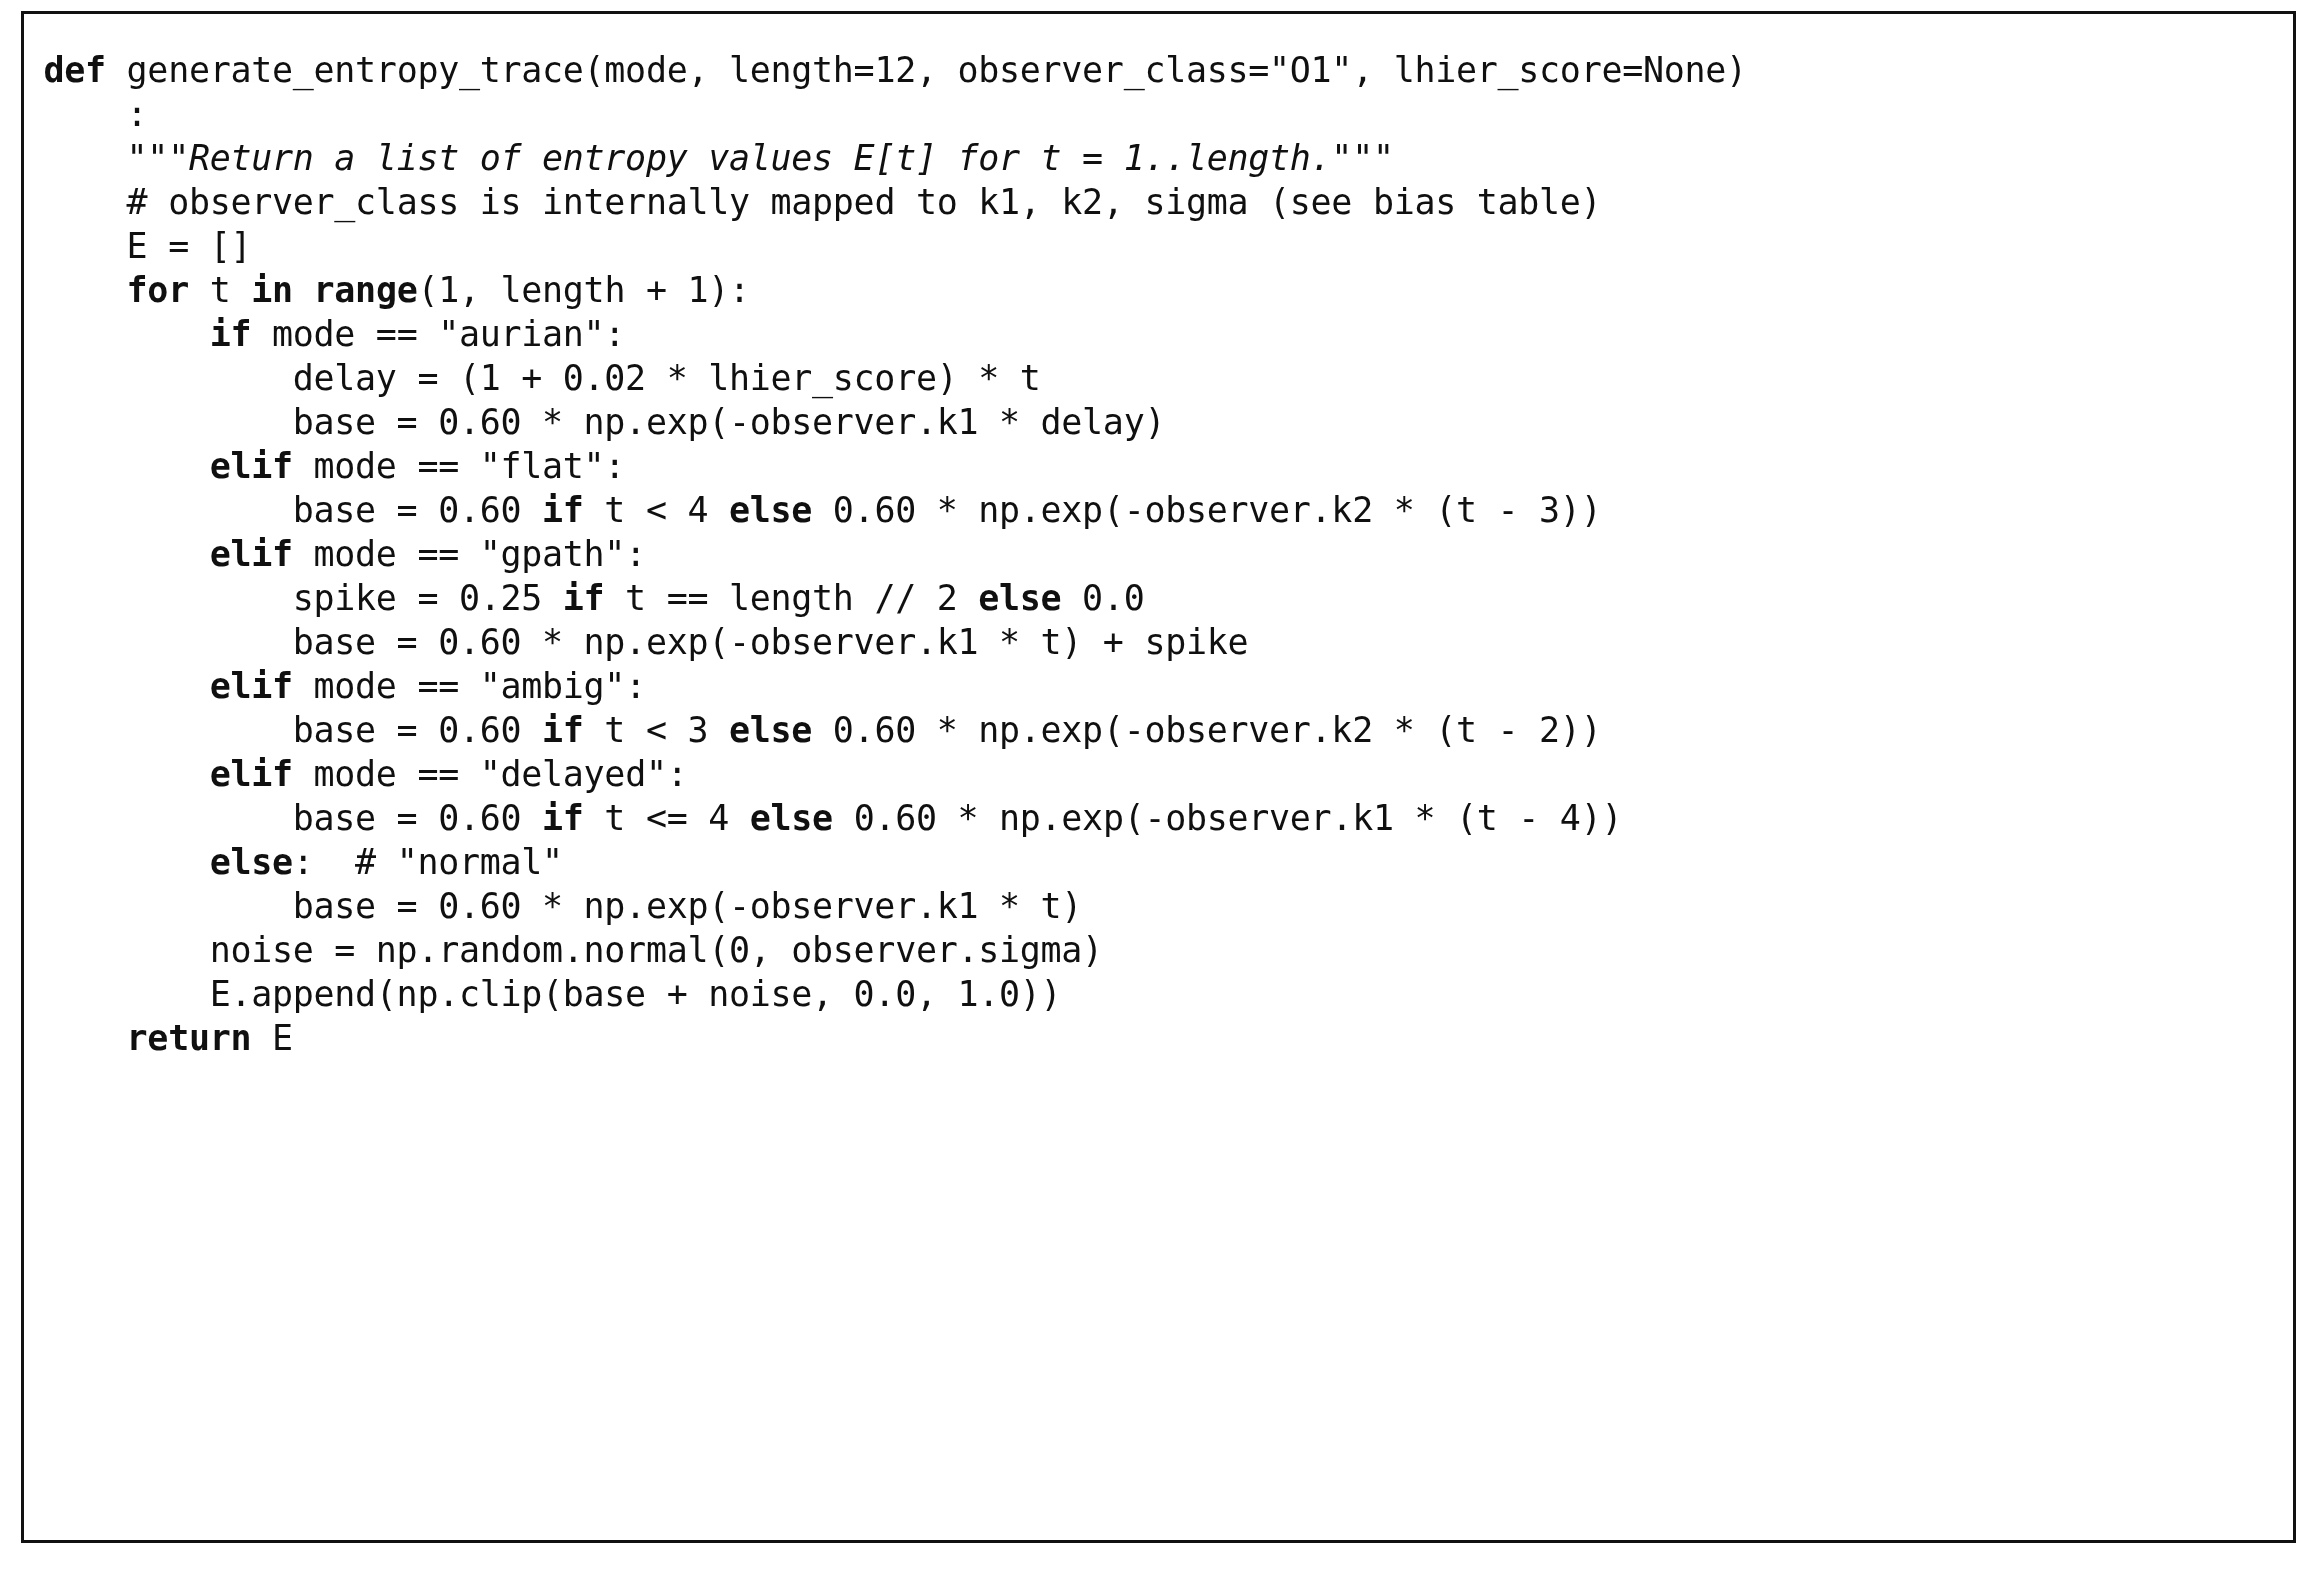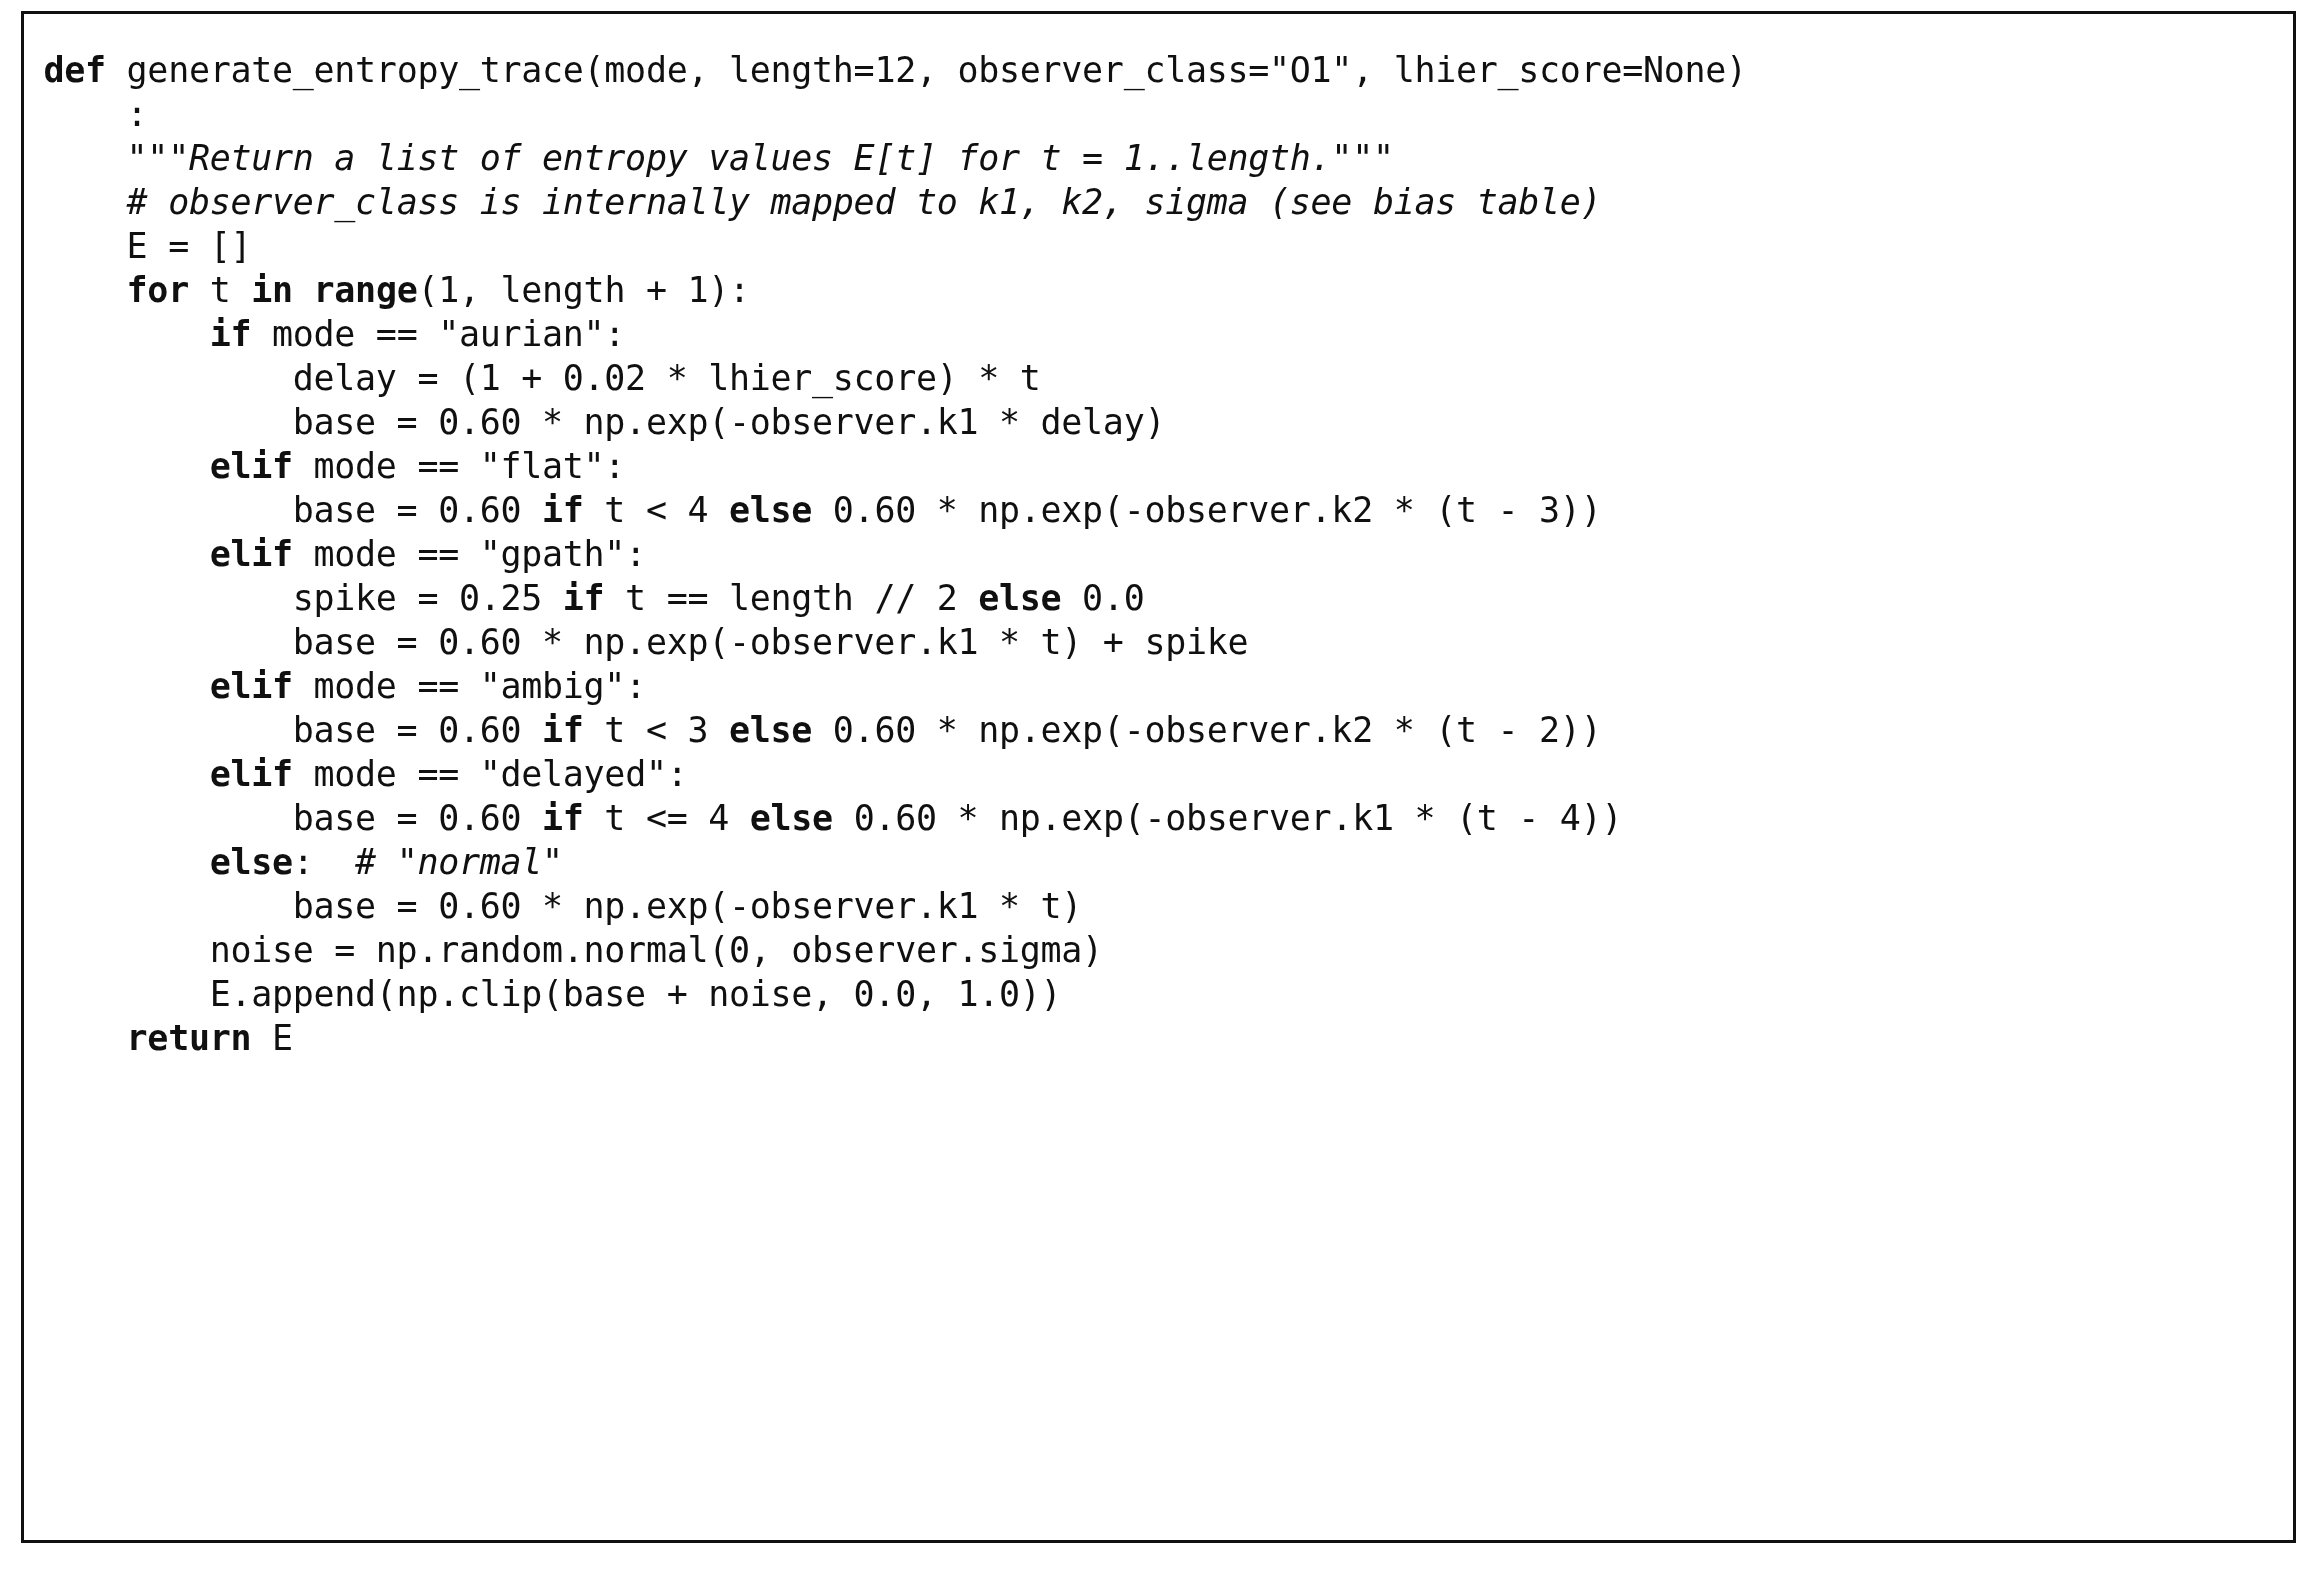--- a/index.html
+++ b/index.html
@@ -36,21 +36,21 @@
     font-family: "DejaVu Sans Mono", "Liberation Mono", monospace;
     margin-top: 25px;
   }
   .cl {
     display: block;
     height: 44px;
     white-space: pre;
   }
   .tok { white-space: pre; }
   .kw  { font-weight: bold; }
-  .cm  { font-style: italic; }
+  .cm  { }
   .st  { font-style: italic; }
   .pl  { font-weight: normal; font-style: normal; }
 </style>
 </head>
 <body>
 
 <div id="listing-frame" style="border-color: rgb(17, 17, 17); background: rgb(255, 255, 255);">
   <div id="code-block" style="color: rgb(16, 16, 16);"><span class="cl"><span class="tok kw">def</span><span class="tok pl"> generate_entropy_trace(mode, length=12, observer_class="O1", lhier_score=None)</span></span><span class="cl"><span class="tok pl">    :</span></span><span class="cl"><span class="tok pl">    </span><span class="tok st">"""Return a list of entropy values E[t] for t = 1..length."""</span></span><span class="cl"><span class="tok pl">    </span><span class="tok cm"># observer_class is internally mapped to k1, k2, sigma (see bias table)</span></span><span class="cl"><span class="tok pl">    E = []</span></span><span class="cl"><span class="tok pl">    </span><span class="tok kw">for</span><span class="tok pl"> t </span><span class="tok kw">in</span><span class="tok pl"> </span><span class="tok kw">range</span><span class="tok pl">(1, length + 1):</span></span><span class="cl"><span class="tok pl">        </span><span class="tok kw">if</span><span class="tok pl"> mode == "aurian":</span></span><span class="cl"><span class="tok pl">            delay = (1 + 0.02 * lhier_score) * t</span></span><span class="cl"><span class="tok pl">            base = 0.60 * np.exp(-observer.k1 * delay)</span></span><span class="cl"><span class="tok pl">        </span><span class="tok kw">elif</span><span class="tok pl"> mode == "flat":</span></span><span class="cl"><span class="tok pl">            base = 0.60 </span><span class="tok kw">if</span><span class="tok pl"> t &lt; 4 </span><span class="tok kw">else</span><span class="tok pl"> 0.60 * np.exp(-observer.k2 * (t - 3))</span></span><span class="cl"><span class="tok pl">        </span><span class="tok kw">elif</span><span class="tok pl"> mode == "gpath":</span></span><span class="cl"><span class="tok pl">            spike = 0.25 </span><span class="tok kw">if</span><span class="tok pl"> t == length // 2 </span><span class="tok kw">else</span><span class="tok pl"> 0.0</span></span><span class="cl"><span class="tok pl">            base = 0.60 * np.exp(-observer.k1 * t) + spike</span></span><span class="cl"><span class="tok pl">        </span><span class="tok kw">elif</span><span class="tok pl"> mode == "ambig":</span></span><span class="cl"><span class="tok pl">            base = 0.60 </span><span class="tok kw">if</span><span class="tok pl"> t &lt; 3 </span><span class="tok kw">else</span><span class="tok pl"> 0.60 * np.exp(-observer.k2 * (t - 2))</span></span><span class="cl"><span class="tok pl">        </span><span class="tok kw">elif</span><span class="tok pl"> mode == "delayed":</span></span><span class="cl"><span class="tok pl">            base = 0.60 </span><span class="tok kw">if</span><span class="tok pl"> t &lt;= 4 </span><span class="tok kw">else</span><span class="tok pl"> 0.60 * np.exp(-observer.k1 * (t - 4))</span></span><span class="cl"><span class="tok pl">        </span><span class="tok kw">else</span><span class="tok pl">:  </span><span class="tok cm"># "normal"</span></span><span class="cl"><span class="tok pl">            base = 0.60 * np.exp(-observer.k1 * t)</span></span><span class="cl"><span class="tok pl">        noise = np.random.normal(0, observer.sigma)</span></span><span class="cl"><span class="tok pl">        E.append(np.clip(base + noise, 0.0, 1.0))</span></span><span class="cl"><span class="tok pl">    </span><span class="tok kw">return</span><span class="tok pl"> E</span></span></div>
 </div>
 

